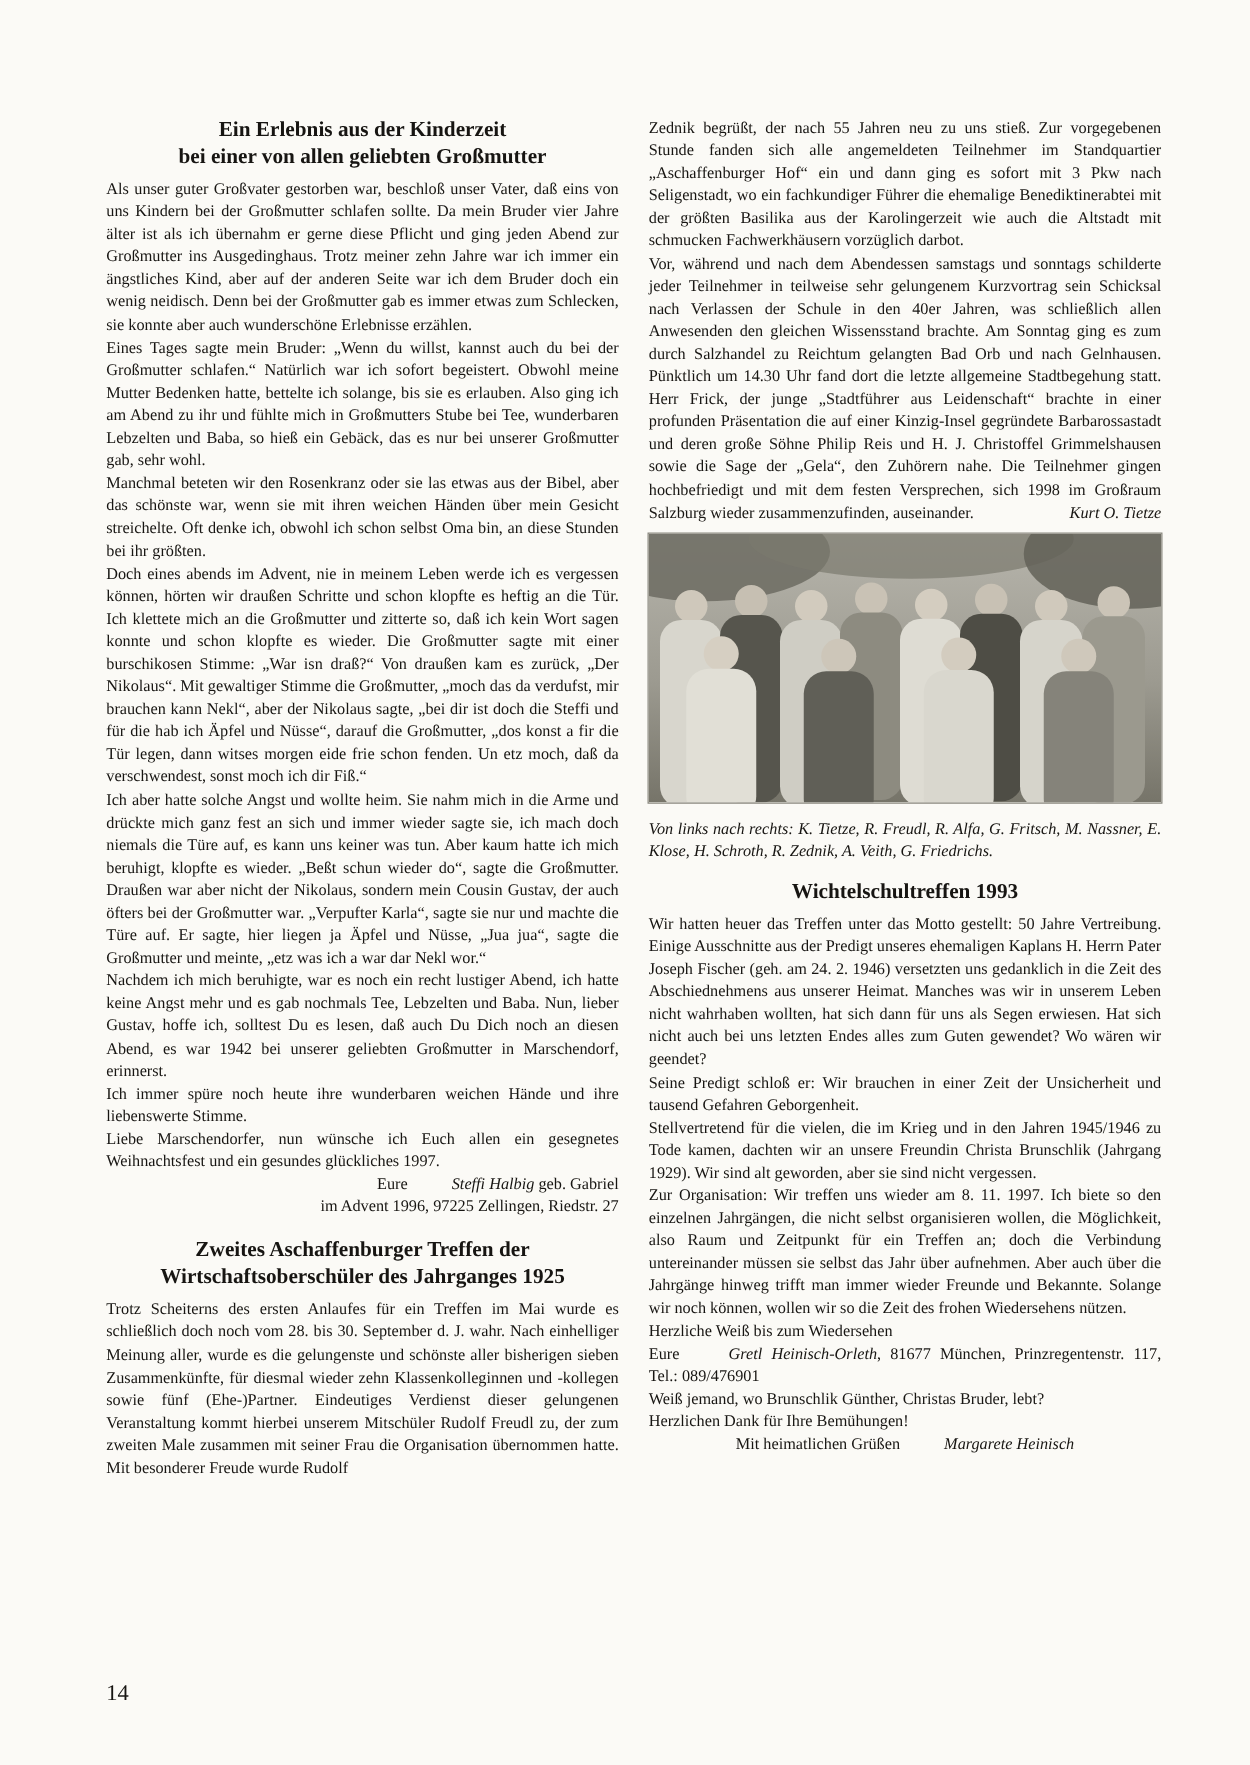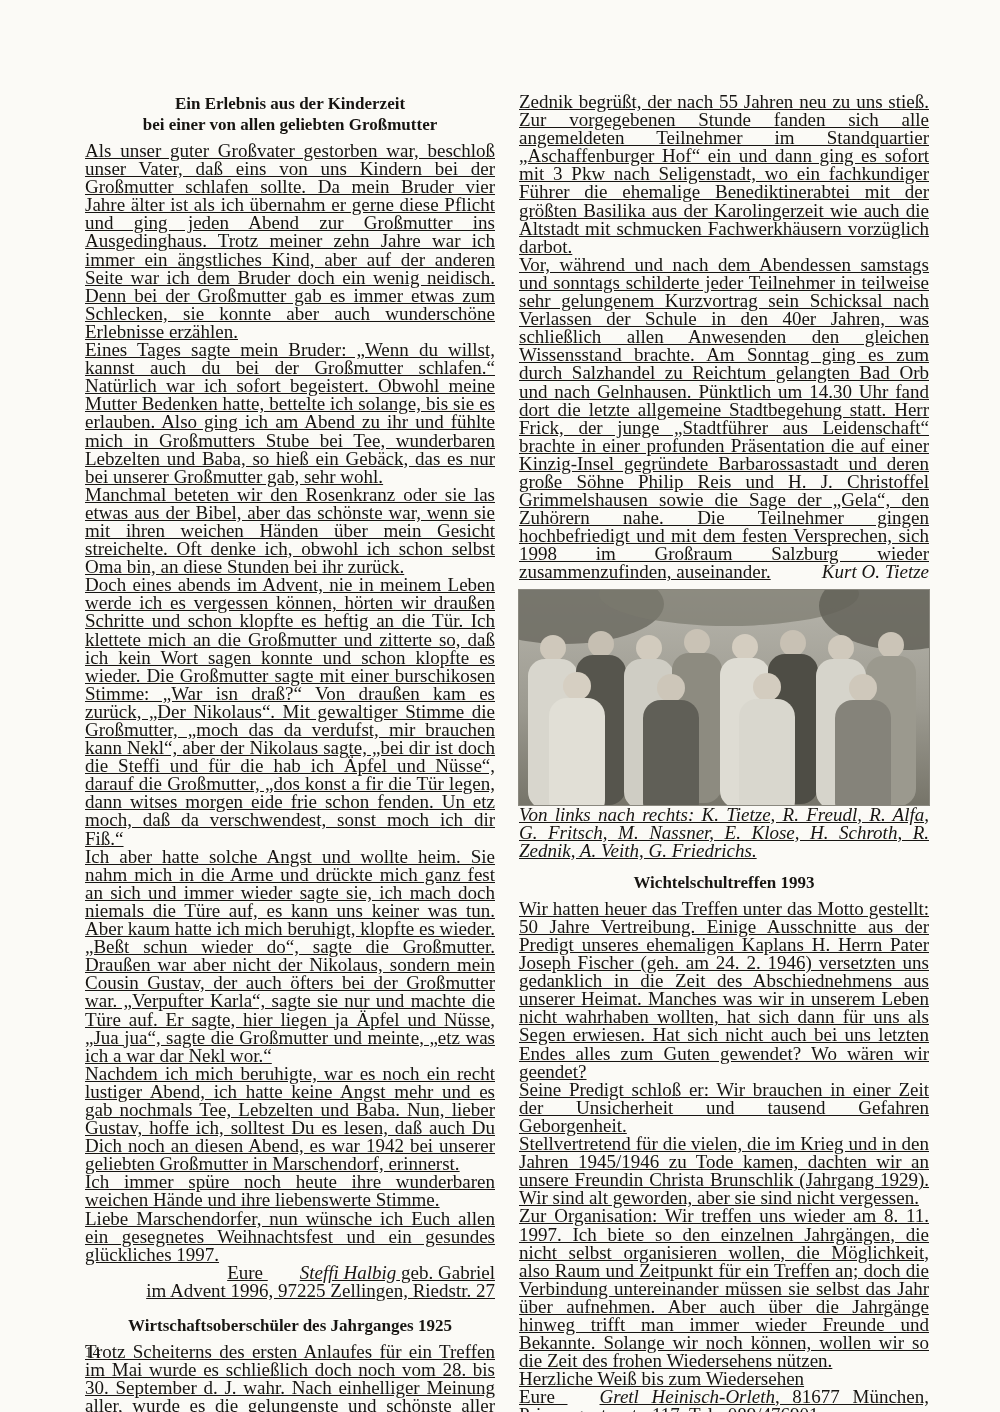--- a/index.html
+++ b/index.html
@@ -6,57 +6,58 @@
   body {
     width:1000px; height:1412px;
     background:#fbfaf6;
     font-family:"Liberation Serif", serif;
     color:#171512;
     overflow:hidden;
   }
   .page { width:1000px; height:1412px; padding:93px 71px 0 85px; position:relative; }
   .columns { display:flex; gap:24px; }
   .col { width:410px; flex:0 0 410px; }
-  p { font-size:19px; line-height:18.1px; text-align:justify;text-decoration:underline; }
+  p { font-size:13px; line-height:18.1px; text-align:justify; }
   .title { font-size:17px; font-weight:bold; text-align:center; line-height:21px; margin:0 0 7px 0; font-family:"Liberation Serif", serif; }
   .title .tl { display:block; }
   .mt { margin-top:15px; }
   .sig { text-align:right; }
   .it { font-style:italic;margin-left:32px; }
   .author { float:right; font-style:italic; }
   figure { margin:8px 0 0 0; }
   .photo-frame { width:410px; height:215px; outline:1px solid #8a887f; overflow:hidden; }
-  .caption { font-style:italic; margin:1px 0 9px 0; }
+  .caption { font-style:italic; margin:12px 0 9px 0; }
   .a3-title { margin:12px 0 7px 0; }
   .right-align { text-align:center; }
-  .page-number { position:absolute; left:85px; top:1344px; font-size:15px; }
+  .page-number { position:absolute; left:85px; top:1344px; font-size:18px; }
 </style>
 </head>
 <body>
 
 <div class="page">
   <div class="columns">
 
     <div class="col">
       <h2 class="title">
         <span class="tl">Ein Erlebnis aus der Kinderzeit</span>
         <span class="tl">bei einer von allen geliebten Großmutter</span>
       </h2>
       <p>Als unser guter Großvater gestorben war, beschloß unser Vater, daß eins von uns Kindern bei der Großmutter schlafen sollte. Da mein Bruder vier Jahre älter ist als ich übernahm er gerne diese Pflicht und ging jeden Abend zur Großmutter ins Ausgedinghaus. Trotz meiner zehn Jahre war ich immer ein ängstliches Kind, aber auf der anderen Seite war ich dem Bruder doch ein wenig neidisch. Denn bei der Großmutter gab es immer etwas zum Schlecken, sie konnte aber auch wunderschöne Erlebnisse erzählen.</p>
       <p>Eines Tages sagte mein Bruder: „Wenn du willst, kannst auch du bei der Großmutter schlafen.“ Natürlich war ich sofort begeistert. Obwohl meine Mutter Bedenken hatte, bettelte ich solange, bis sie es erlauben. Also ging ich am Abend zu ihr und fühlte mich in Großmutters Stube bei Tee, wunderbaren Lebzelten und Baba, so hieß ein Gebäck, das es nur bei unserer Großmutter gab, sehr wohl.</p>
-      <p>Manchmal beteten wir den Rosenkranz oder sie las etwas aus der Bibel, aber das schönste war, wenn sie mit ihren weichen Händen über mein Gesicht streichelte. Oft denke ich, obwohl ich schon selbst Oma bin, an diese Stunden bei ihr zurück.</p>
+      <p>Manchmal beteten wir den Rosenkranz oder sie las etwas aus der Bibel, aber das schönste war, wenn sie mit ihren weichen Händen über mein Gesicht streichelte. Oft denke ich, obwohl ich schon selbst Oma bin, an diese Stunden bei ihr größten.</p>
       <p>Doch eines abends im Advent, nie in meinem Leben werde ich es vergessen können, hörten wir draußen Schritte und schon klopfte es heftig an die Tür. Ich klettete mich an die Großmutter und zitterte so, daß ich kein Wort sagen konnte und schon klopfte es wieder. Die Großmutter sagte mit einer burschikosen Stimme: „War isn draß?“ Von draußen kam es zurück, „Der Nikolaus“. Mit gewaltiger Stimme die Großmutter, „moch das da verdufst, mir brauchen kann Nekl“, aber der Nikolaus sagte, „bei dir ist doch die Steffi und für die hab ich Äpfel und Nüsse“, darauf die Großmutter, „dos konst a fir die Tür legen, dann witses morgen eide frie schon fenden. Un etz moch, daß da verschwendest, sonst moch ich dir Fiß.“</p>
       <p>Ich aber hatte solche Angst und wollte heim. Sie nahm mich in die Arme und drückte mich ganz fest an sich und immer wieder sagte sie, ich mach doch niemals die Türe auf, es kann uns keiner was tun. Aber kaum hatte ich mich beruhigt, klopfte es wieder. „Beßt schun wieder do“, sagte die Großmutter. Draußen war aber nicht der Nikolaus, sondern mein Cousin Gustav, der auch öfters bei der Großmutter war. „Verpufter Karla“, sagte sie nur und machte die Türe auf. Er sagte, hier liegen ja Äpfel und Nüsse, „Jua jua“, sagte die Großmutter und meinte, „etz was ich a war dar Nekl wor.“</p>
       <p>Nachdem ich mich beruhigte, war es noch ein recht lustiger Abend, ich hatte keine Angst mehr und es gab nochmals Tee, Lebzelten und Baba. Nun, lieber Gustav, hoffe ich, solltest Du es lesen, daß auch Du Dich noch an diesen Abend, es war 1942 bei unserer geliebten Großmutter in Marschendorf, erinnerst.</p>
       <p>Ich immer spüre noch heute ihre wunderbaren weichen Hände und ihre liebenswerte Stimme.</p>
       <p>Liebe Marschendorfer, nun wünsche ich Euch allen ein gesegnetes Weihnachtsfest und ein gesundes glückliches 1997.</p>
       <p class="sig"><span>Eure </span><span class="it">Steffi Halbig</span><span> geb. Gabriel</span></p>
       <p class="sig">im Advent 1996, 97225 Zellingen, Riedstr. 27</p>
 
       <h2 class="title mt">
+        <span class="tl">Zweites Aschaffenburger Treffen der</span>
         <span class="tl">Wirtschaftsoberschüler des Jahrganges 1925</span>
       </h2>
       <p>Trotz Scheiterns des ersten Anlaufes für ein Treffen im Mai wurde es schließlich doch noch vom 28. bis 30. September d. J. wahr. Nach einhelliger Meinung aller, wurde es die gelungenste und schönste aller bisherigen sieben Zusammenkünfte, für diesmal wieder zehn Klassenkolleginnen und -kollegen sowie fünf (Ehe-)Partner. Eindeutiges Verdienst dieser gelungenen Veranstaltung kommt hierbei unserem Mitschüler Rudolf Freudl zu, der zum zweiten Male zusammen mit seiner Frau die Organisation übernommen hatte. Mit besonderer Freude wurde Rudolf</p>
     </div>
 
     <div class="col">
       <p>Zednik begrüßt, der nach 55 Jahren neu zu uns stieß. Zur vorgegebenen Stunde fanden sich alle angemeldeten Teilnehmer im Standquartier „Aschaffenburger Hof“ ein und dann ging es sofort mit 3 Pkw nach Seligenstadt, wo ein fachkundiger Führer die ehemalige Benediktinerabtei mit der größten Basilika aus der Karolingerzeit wie auch die Altstadt mit schmucken Fachwerkhäusern vorzüglich darbot.</p>
       <p><span>Vor, während und nach dem Abendessen samstags und sonntags schilderte jeder Teilnehmer in teilweise sehr gelungenem Kurzvortrag sein Schicksal nach Verlassen der Schule in den 40er Jahren, was schließlich allen Anwesenden den gleichen Wissensstand brachte. Am Sonntag ging es zum durch Salzhandel zu Reichtum gelangten Bad Orb und nach Gelnhausen. Pünktlich um 14.30 Uhr fand dort die letzte allgemeine Stadtbegehung statt. Herr Frick, der junge „Stadtführer aus Leidenschaft“ brachte in einer profunden Präsentation die auf einer Kinzig-Insel gegründete Barbarossastadt und deren große Söhne Philip Reis und H. J. Christoffel Grimmelshausen sowie die Sage der „Gela“, den Zuhörern nahe. Die Teilnehmer gingen hochbefriedigt und mit dem festen Versprechen, sich 1998 im Großraum Salzburg wieder zusammenzufinden, auseinander.</span> <span class="author">Kurt O. Tietze</span></p>
 
       <figure>

